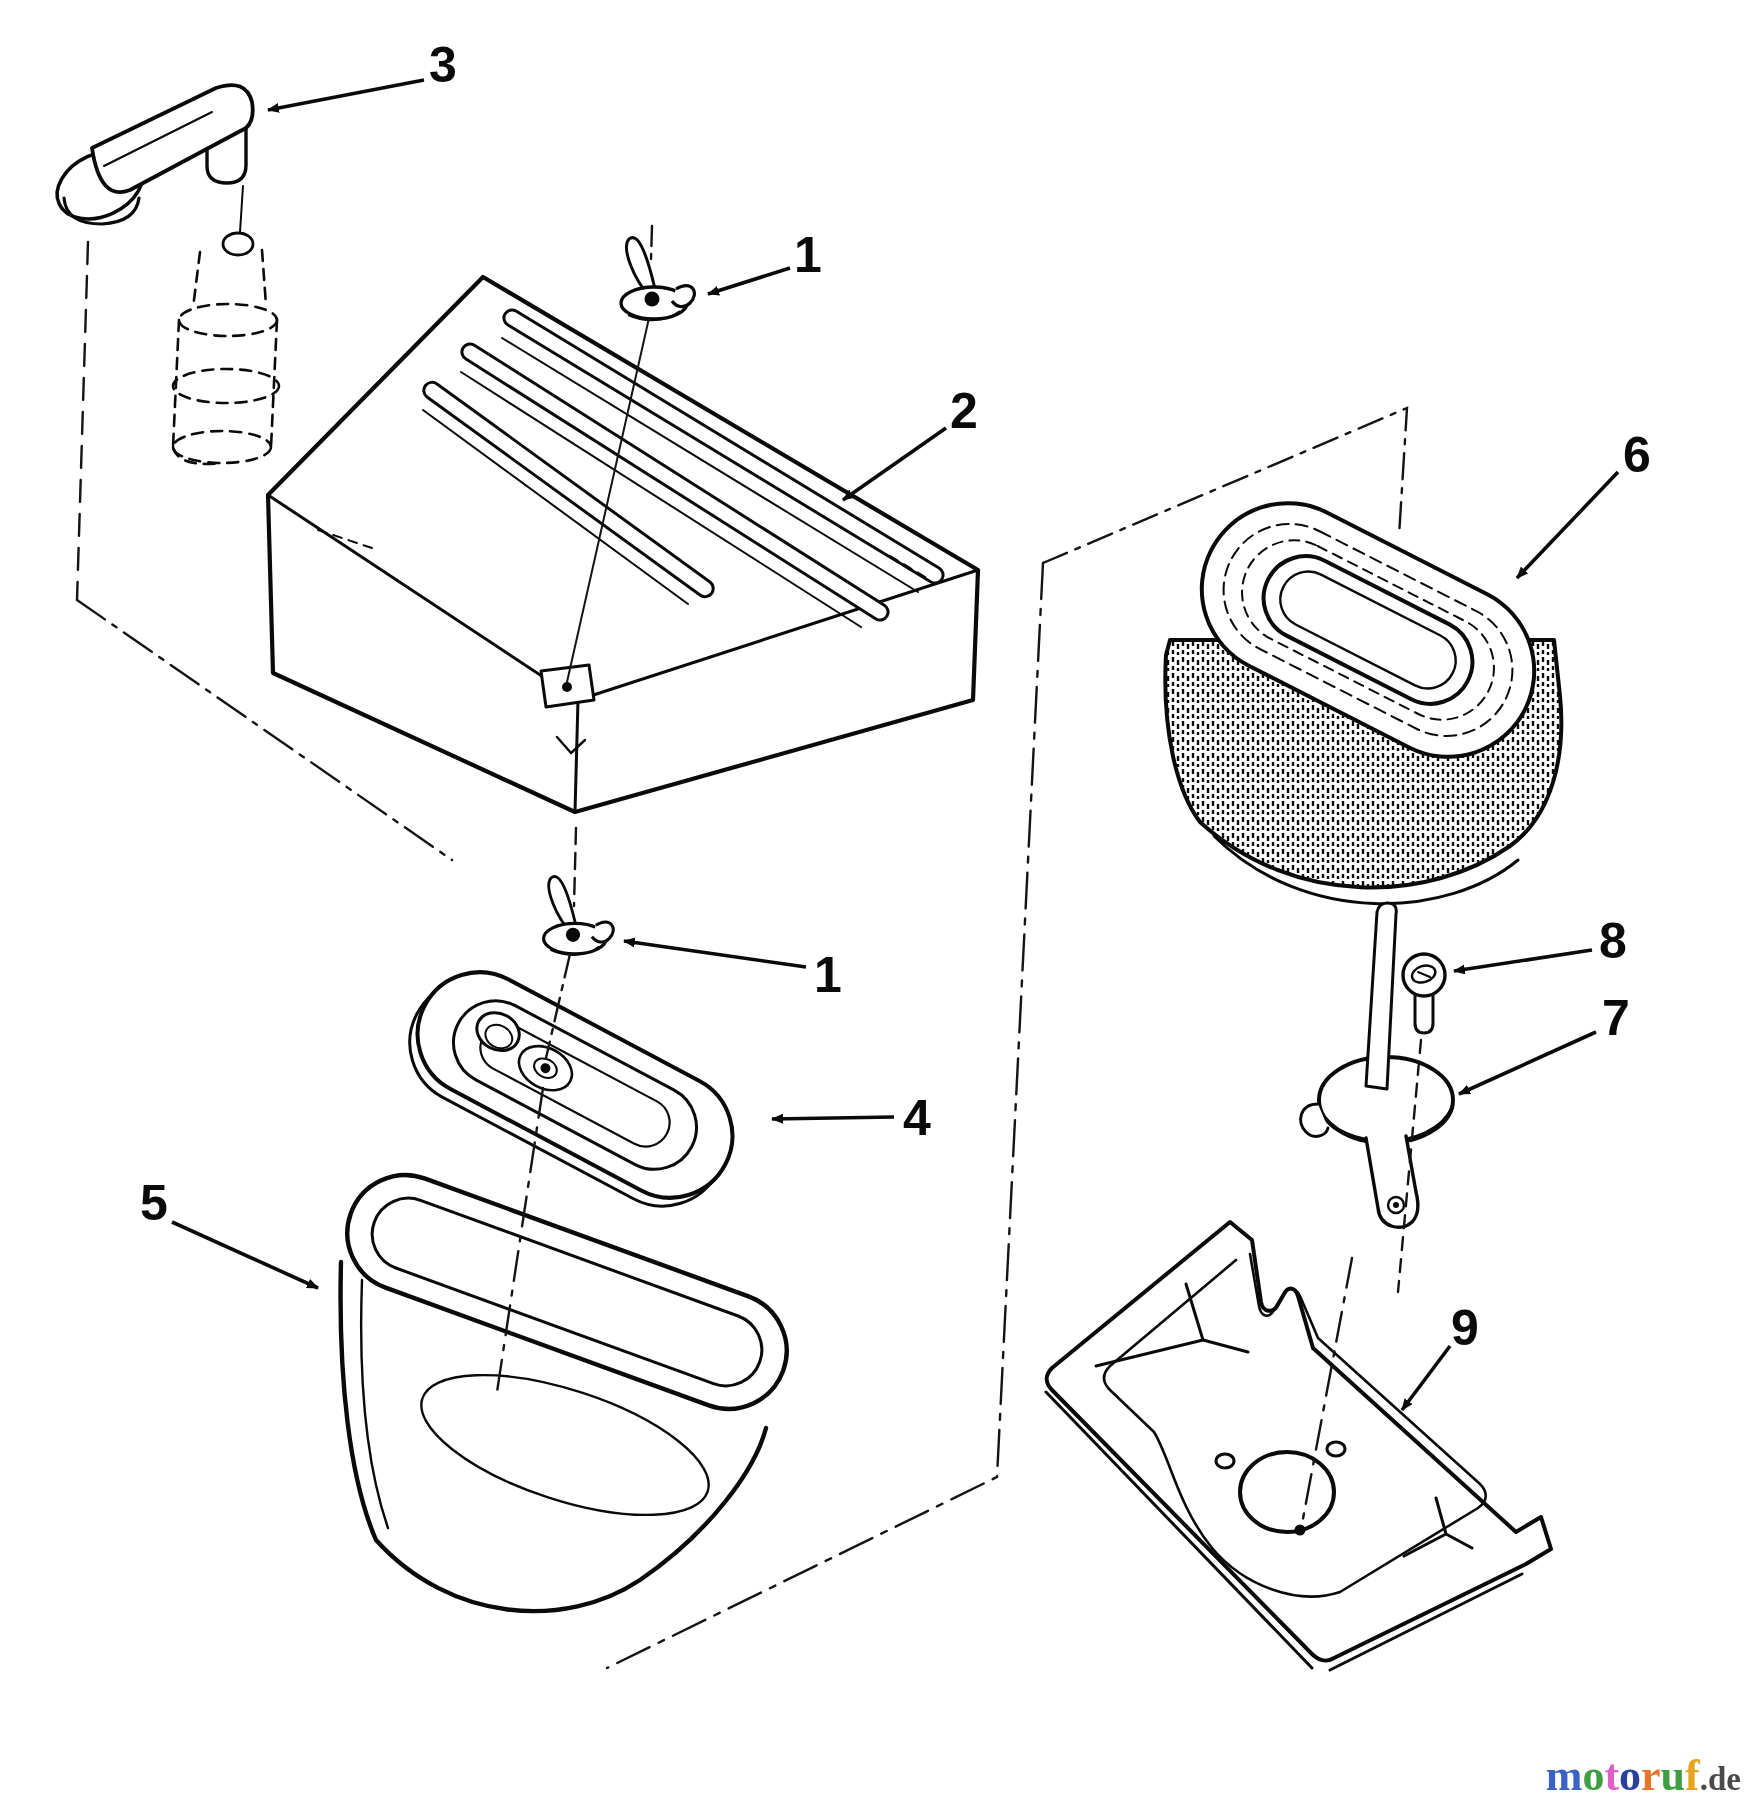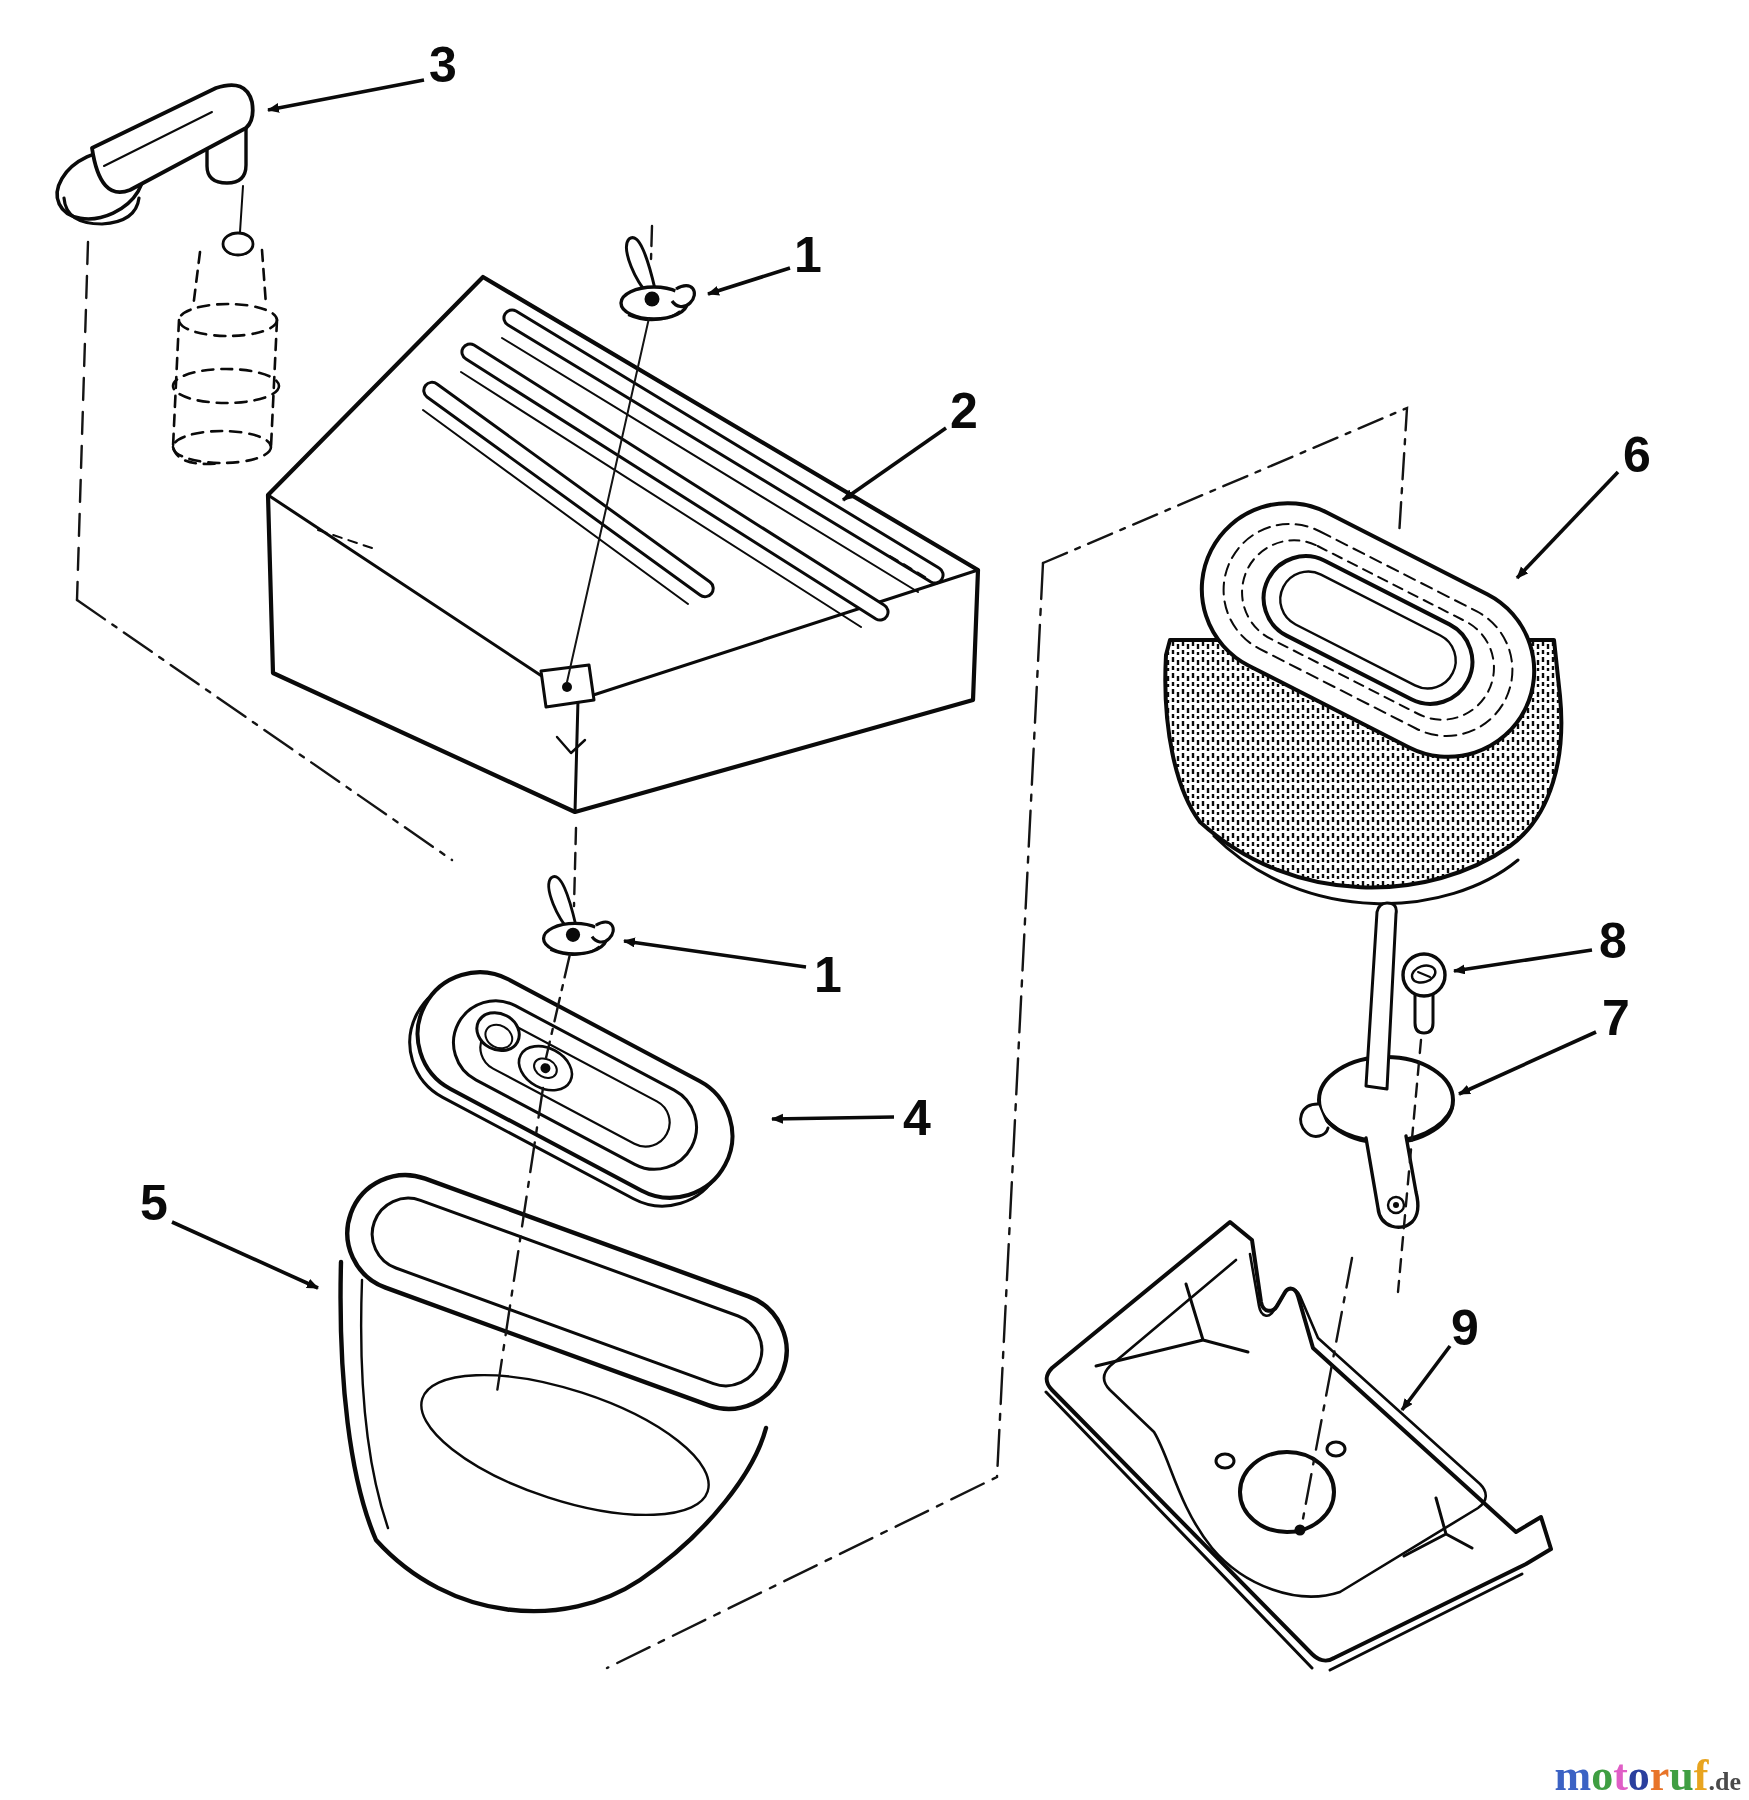--- a/index.html
+++ b/index.html
@@ -6,21 +6,21 @@
   body{width:1749px;height:1800px;position:relative;overflow:hidden;
        font-family:"Liberation Sans", sans-serif;}
   #stage{position:absolute;inset:0;}
   svg{display:block;width:1749px;height:1800px;}
   .callout-num{font-family:"Liberation Sans", sans-serif;font-weight:bold;
                font-size:50px;fill:#0a0a0a;}
   .watermark{position:absolute;right:8px;bottom:2px;
              font-family:"Liberation Serif", serif;font-weight:bold;
              font-size:44px;letter-spacing:0px;line-height:1;}
   .watermark .ltr{display:inline-block;}
-  .watermark .suffix{font-size:26px;font-weight:bold;}
+  .watermark .suffix{font-size:33px;font-weight:bold;}
 </style>
 </head>
 <body>
 
 <div id="stage">
 <svg viewBox="0 0 1749 1800" xmlns="http://www.w3.org/2000/svg">
   <defs>
     <marker id="arrow" markerWidth="13" markerHeight="11" refX="11" refY="5" orient="auto" markerUnits="userSpaceOnUse">
       <path d="M0,0 L12,5 L0,10 Z" fill="#0a0a0a"></path>
     </marker>

